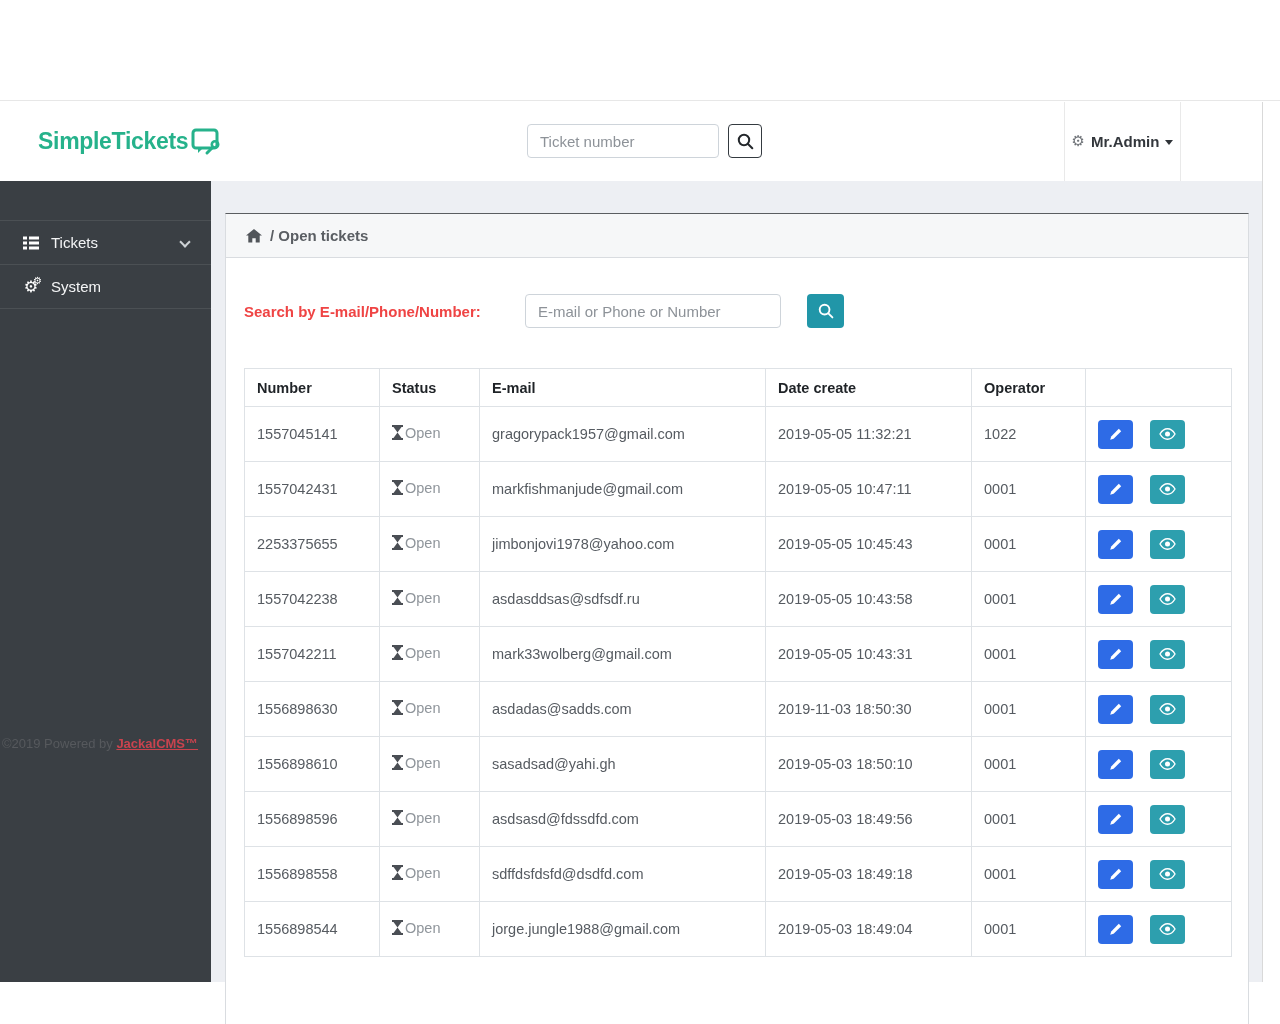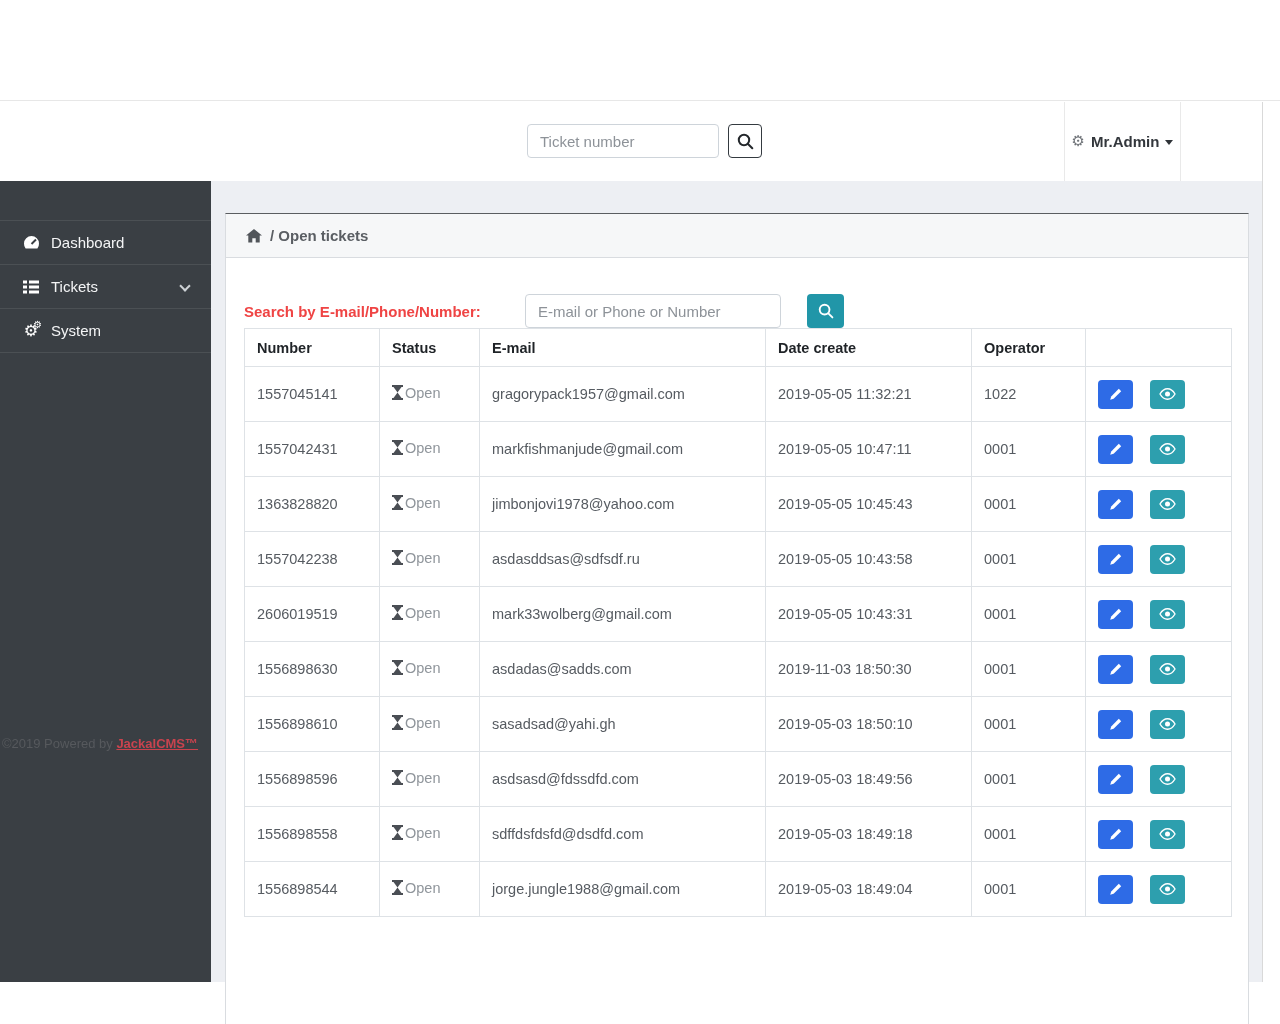--- a/index.html
+++ b/index.html
@@ -53,39 +53,50 @@
     display:flex; align-items:center; gap:8px; padding:0 20px;
     color:#5a5e63; font-size:15px; font-weight:600; }
   .card-body { padding:36px 18px 0 18px; }
 
   .search-row { display:flex; align-items:center; height:34px; }
   .search-label { width:281px; font-size:15px; font-weight:700; color:#ef4444; }
   .email-input { width:256px; }
   .search-btn { margin-left:26px; width:37px; height:34px; background:#2196a8; border:none;
     border-radius:4px; display:flex; align-items:center; justify-content:center; cursor:pointer; padding:0; }
 
-  table.tickets { border-collapse:collapse; width:987px; table-layout:fixed; }
+  table.tickets { margin-top:40px; border-collapse:collapse; width:987px; table-layout:fixed; }
   .tickets th, .tickets td { border:1px solid #dee2e6; padding:0 12px; text-align:left;
     overflow:hidden; white-space:nowrap; }
   .tickets th { height:38px; font-size:14.5px; font-weight:700; color:#1f2327; }
   .tickets td { height:55px; font-size:14.5px; color:#565b61; }
   .status-wrap { display:inline-flex; align-items:center; gap:2px; }
   .status-text { color:#8f959b; }
   .actions-cell { text-align:left; }
   .action-btn { width:35px; height:29px; border:none; border-radius:4px; cursor:pointer;
     display:inline-flex; align-items:center; justify-content:center; vertical-align:middle; padding:0; }
   .btn-edit { background:#2e6be6; }
   .btn-view { background:#2d9fae; margin-left:13px; }
 </style>
 </head>
 <body>
 
 <div class="top-band"></div>
 
 <div class="header">
+  <div class="brand">
+    <span>SimpleTickets</span>
+    <span style="display:flex;">
+      <svg width="31" height="28" viewBox="0 0 31 28" fill="none">
+        <rect x="2" y="2" width="24" height="18" rx="3" stroke="#26b28b" stroke-width="3"></rect>
+        <path d="M7 19 L7 25 L13 19 Z" fill="#26b28b"></path>
+        <path d="M16 25 L22 19" stroke="#26b28b" stroke-width="3" stroke-linecap="round"></path>
+        <circle cx="24" cy="16.5" r="3.2" stroke="#26b28b" stroke-width="2.6"></circle>
+      </svg>
+    </span>
+  </div>
 
   <div class="header-search">
     <input class="txt-input" style="width: 192px;" placeholder="Ticket number">
     <button class="hdr-search-btn">
       <span style="display:flex;">
         <svg width="17" height="17" viewBox="0 0 17 17" fill="none" stroke="#23272b" stroke-width="2">
           <circle cx="7" cy="7" r="5.2"></circle>
           <line x1="11" y1="11" x2="15.3" y2="15.3" stroke-linecap="round"></line>
         </svg>
       </span>
@@ -95,29 +106,20 @@
   <div class="user-menu">
     <span class="user-gear">⚙</span>
     <span class="user-name">Mr.Admin</span>
     <span class="caret-down"></span>
   </div>
 </div>
 
 <div class="sidebar">
   <div class="side-nav">
 
-    <div class="nav-item">
-      <span class="nav-icon">
-        <svg width="17" height="15" viewBox="0 0 17 15">
-          <path d="M8.5 1 A7.5 7.5 0 0 0 1 8.5 A7.5 7.5 0 0 0 2.6 13.5 H14.4 A7.5 7.5 0 0 0 16 8.5 A7.5 7.5 0 0 0 8.5 1 Z" fill="#fff"></path>
-          <line x1="8.5" y1="9" x2="13" y2="4.5" stroke="#3a3f44" stroke-width="2"></line>
-        </svg>
-      </span>
-      <span>Dashboard</span>
-    </div>
 
 
     <div class="nav-item">
       <span class="nav-icon">
         <svg width="16" height="14" viewBox="0 0 16 14" fill="#fff">
           <rect x="0" y="0.5" width="4" height="3"></rect>
             <rect x="6" y="0.5" width="10" height="3"></rect>
           <rect x="0" y="5.5" width="4" height="3"></rect>
             <rect x="6" y="5.5" width="10" height="3"></rect>
           <rect x="0" y="10.5" width="4" height="3"></rect>
@@ -258,21 +260,21 @@
           <svg width="17" height="12" viewBox="0 0 17 12">
             <path d="M1 6 C3.5 1.8 6 0.8 8.5 0.8 C11 0.8 13.5 1.8 16 6 C13.5 10.2 11 11.2 8.5 11.2 C6 11.2 3.5 10.2 1 6 Z" fill="none" stroke="#fff" stroke-width="1.4"></path>
             <circle cx="8.5" cy="6" r="2.5" fill="#fff"></circle>
           </svg>
         </span>
       </button>
     </td>
   </tr>
 
   <tr>
-    <td>1363828820</td>
+    <td>2253375655</td>
     <td>
       <span class="status-wrap">
         <span style="display:flex;">
           <svg width="11" height="15" viewBox="0 0 11 15" fill="#4a4e54">
             <rect x="0" y="0" width="11" height="2"></rect>
             <rect x="0" y="13" width="11" height="2"></rect>
             <path d="M1.5 2 L9.5 2 L5.5 7.5 Z"></path>
             <path d="M5.5 7.5 L9.5 13 L1.5 13 Z"></path>
           </svg>
         </span>
@@ -332,21 +334,21 @@
           <svg width="17" height="12" viewBox="0 0 17 12">
             <path d="M1 6 C3.5 1.8 6 0.8 8.5 0.8 C11 0.8 13.5 1.8 16 6 C13.5 10.2 11 11.2 8.5 11.2 C6 11.2 3.5 10.2 1 6 Z" fill="none" stroke="#fff" stroke-width="1.4"></path>
             <circle cx="8.5" cy="6" r="2.5" fill="#fff"></circle>
           </svg>
         </span>
       </button>
     </td>
   </tr>
 
   <tr>
-    <td>2606019519</td>
+    <td>1557042211</td>
     <td>
       <span class="status-wrap">
         <span style="display:flex;">
           <svg width="11" height="15" viewBox="0 0 11 15" fill="#4a4e54">
             <rect x="0" y="0" width="11" height="2"></rect>
             <rect x="0" y="13" width="11" height="2"></rect>
             <path d="M1.5 2 L9.5 2 L5.5 7.5 Z"></path>
             <path d="M5.5 7.5 L9.5 13 L1.5 13 Z"></path>
           </svg>
         </span>

